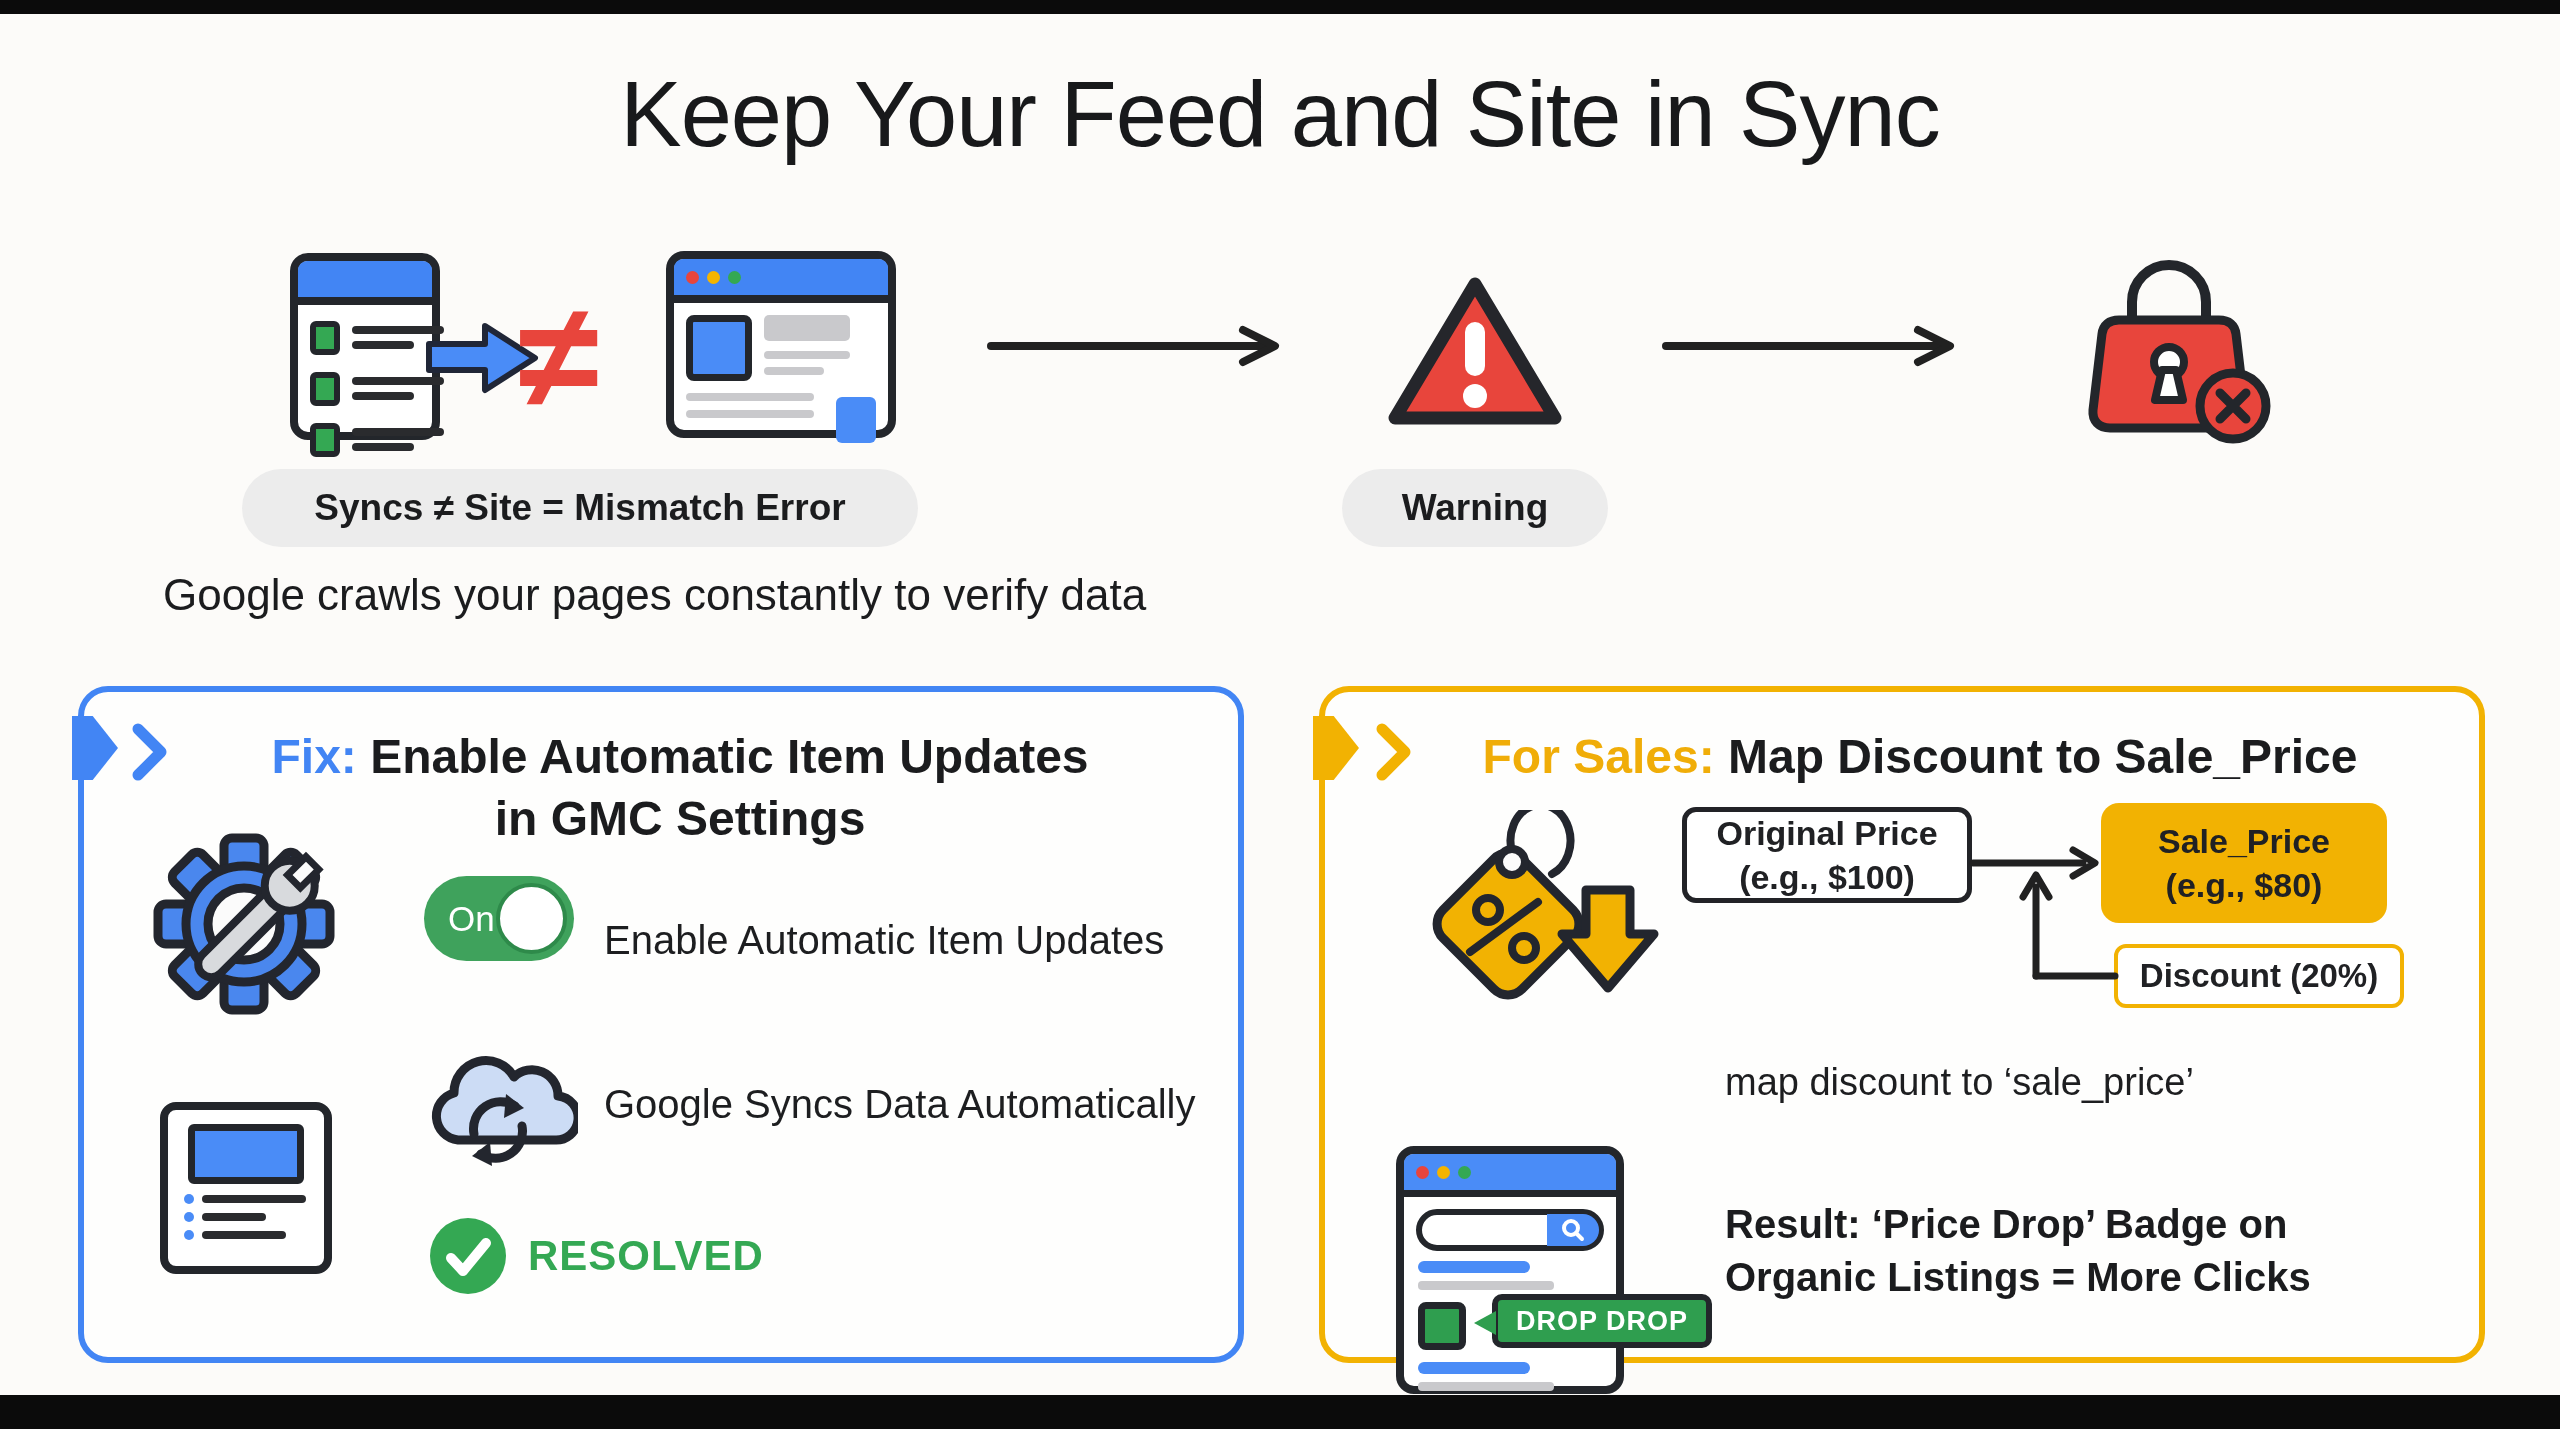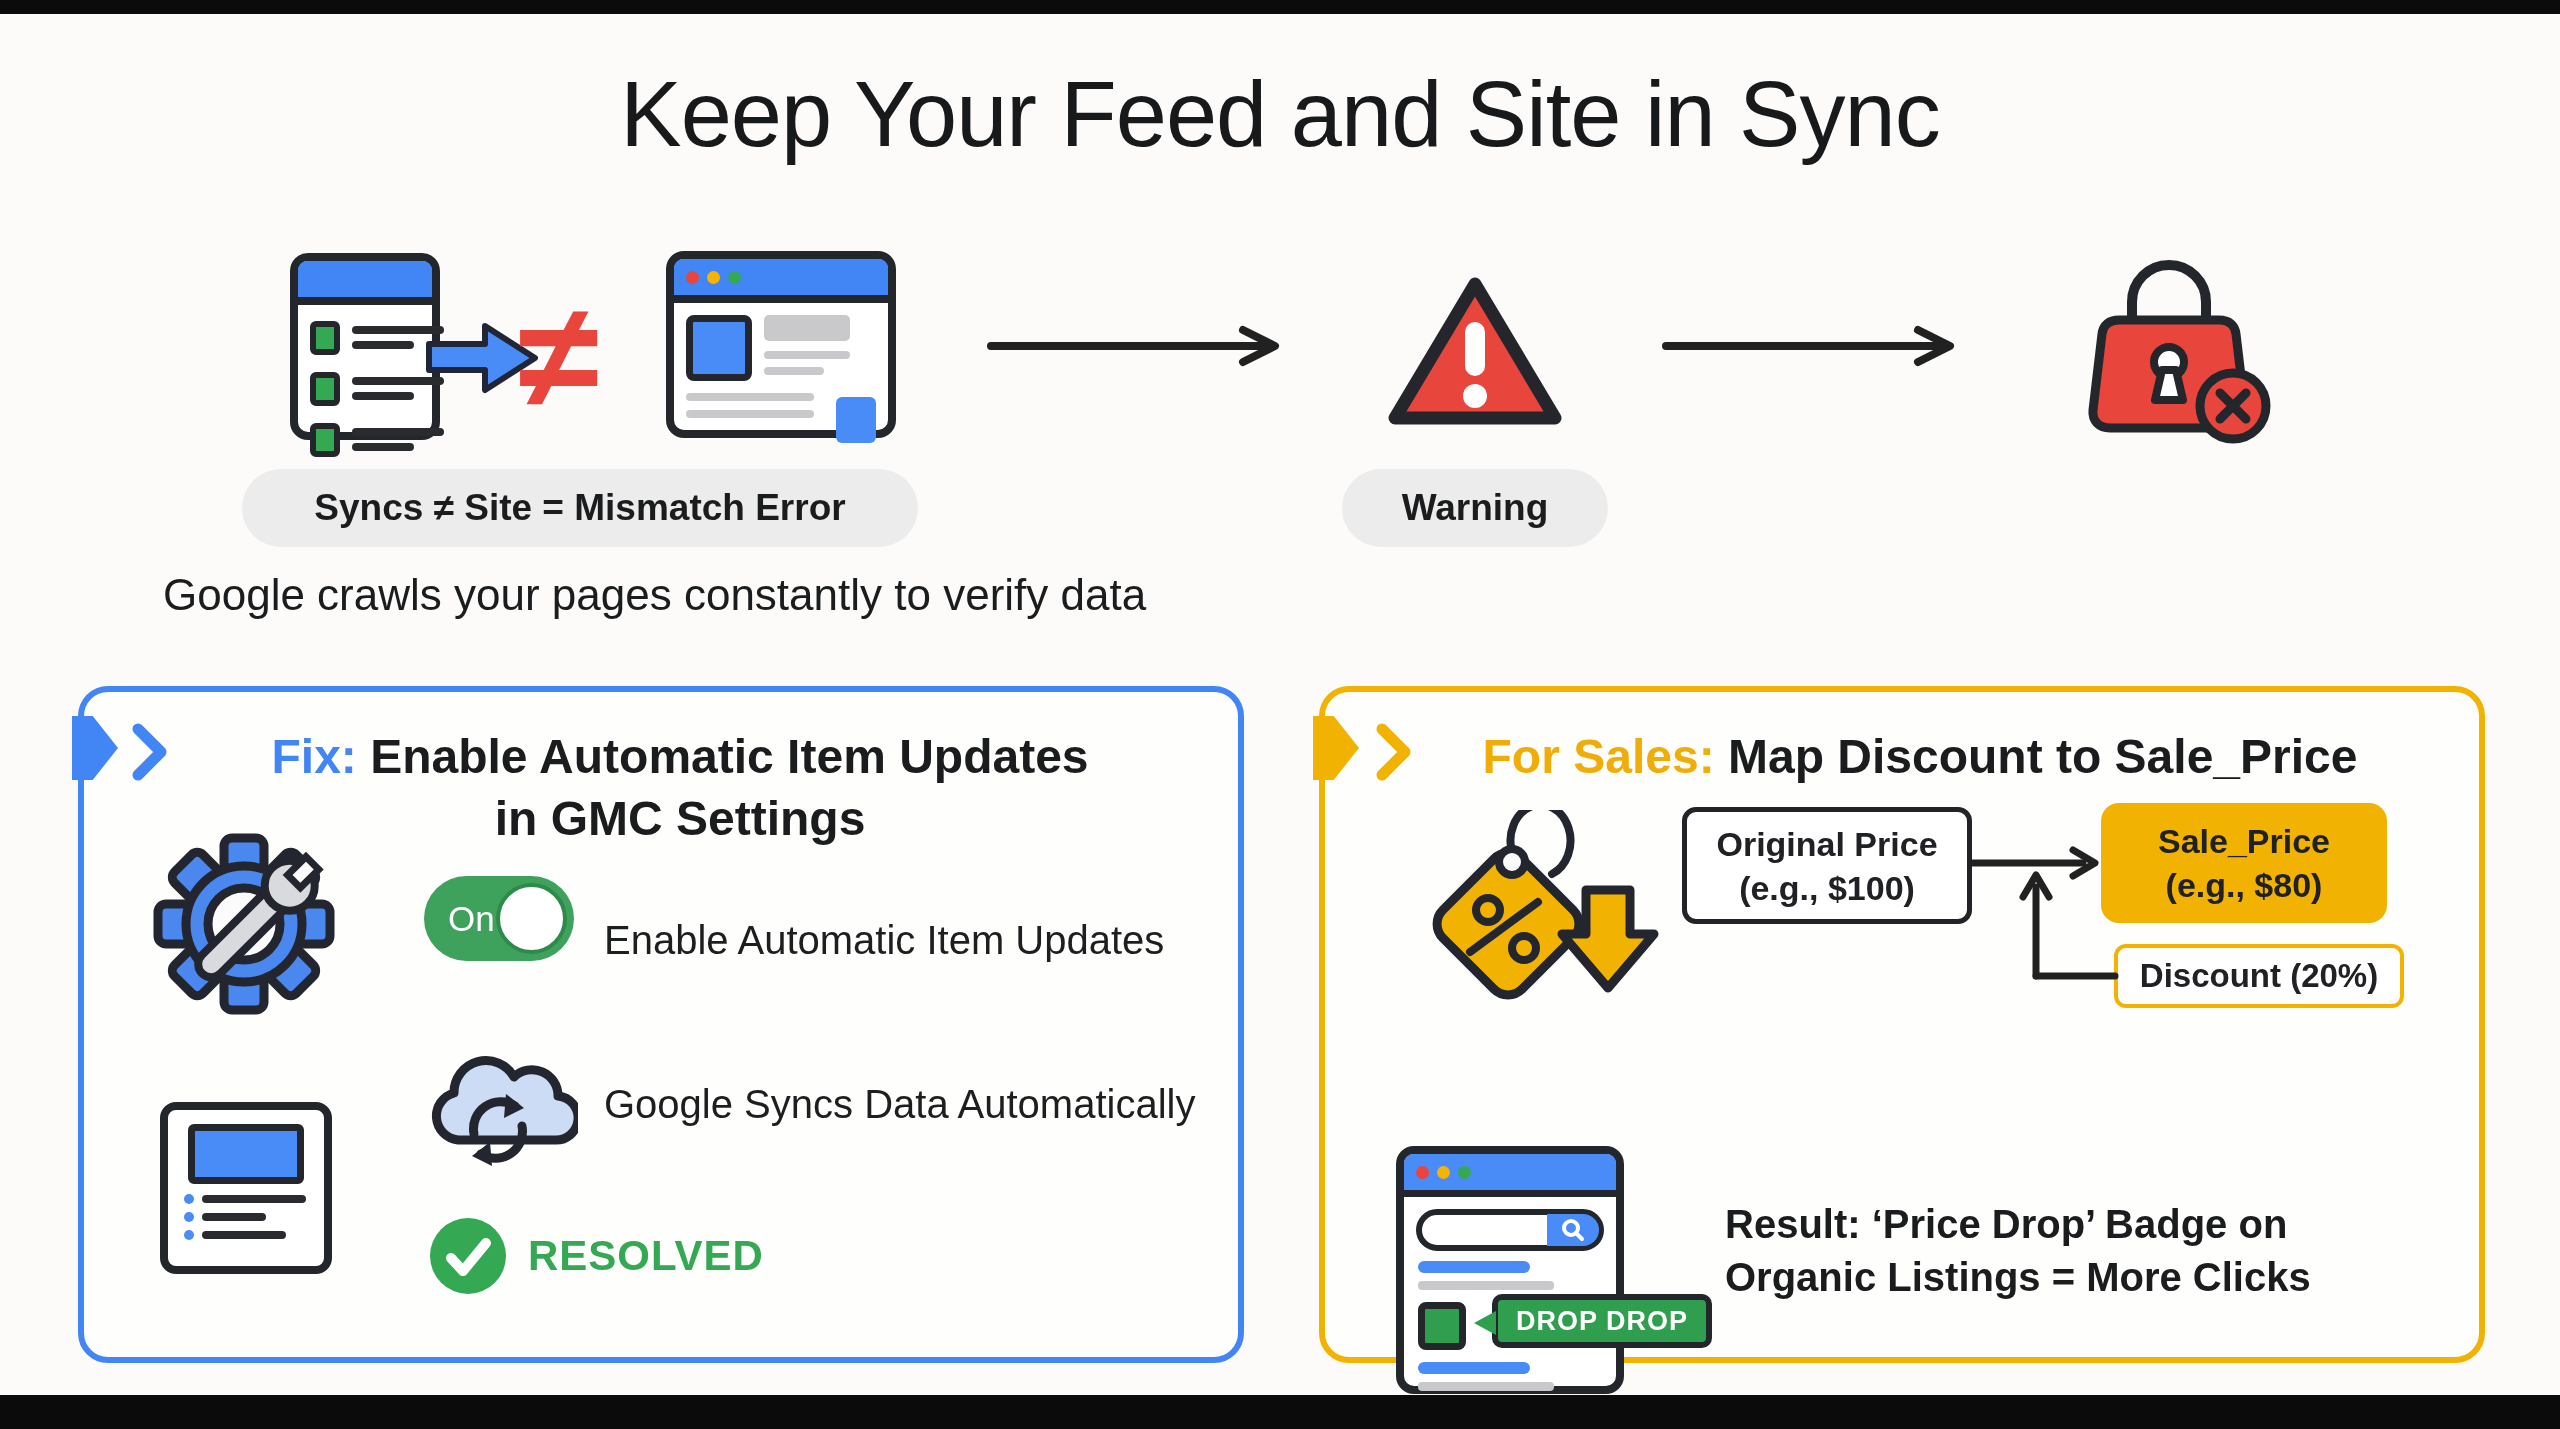--- a/index.html
+++ b/index.html
@@ -53,21 +53,21 @@
   .toggle-knob{position:absolute;right:7px;top:7px;width:71px;height:71px;background:#ffffff;border-radius:50%;box-sizing:border-box;border:4px solid #2e8a4a;}
   
   .doc-icon{width:172px;height:172px;background:#fff;border:8px solid #23262b;border-radius:16px;box-sizing:border-box;}
   .doc-img{margin:14px auto 10px auto;width:116px;height:60px;background:#4a8cf7;border:7px solid #23262b;border-radius:6px;box-sizing:border-box;}
   .doc-row{display:flex;align-items:center;gap:8px;margin:8px 14px 0 16px;}
   .doc-dot{width:10px;height:10px;border-radius:50%;background:#4a8cf7;flex:0 0 auto;}
   .doc-line{height:8px;background:#2a2b2e;border-radius:4px;}
   .resolved-text{font-size:42px;font-weight:700;color:#34A853;letter-spacing:1px;}
   
   .price-box{box-sizing:border-box;text-align:center;font-size:34px;font-weight:700;color:#202124;line-height:44px;display:flex;flex-direction:column;justify-content:center;}
-  .orig-box{width:290px;height:117px;background:#ffffff;border:5px solid #222327;border-radius:14px;}
+  .orig-box{width:290px;height:96px;background:#ffffff;border:5px solid #222327;border-radius:14px;}
   .sale-box{width:286px;height:120px;background:#F2B202;border-radius:18px;}
   .disc-box{width:290px;height:64px;background:#ffffff;border:4px solid #F2B202;border-radius:12px;font-size:33px;font-weight:700;}
   
   .browser2{width:228px;height:248px;background:#fff;border:8px solid #23262b;border-radius:18px;box-sizing:border-box;position:relative;}
   .b2-head{height:36px;background:#4a8cf7;border-bottom:7px solid #23262b;border-radius:9px 9px 0 0;display:flex;align-items:center;gap:8px;padding-left:12px;}
   .searchbar{margin:12px 12px 10px 12px;height:42px;border:6px solid #23262b;border-radius:24px;box-sizing:border-box;position:relative;background:#fff;}
   .search-btn{position:absolute;right:-1px;top:-1px;width:52px;height:32px;background:#4a8cf7;border-radius:0 18px 18px 0;display:flex;align-items:center;justify-content:center;}
   .blue-line{height:12px;background:#4a8cf7;border-radius:6px;}
   .gline2{height:9px;background:#c9c9cc;border-radius:4px;}
   .b2-green{width:48px;height:48px;background:#2f9e4f;border:7px solid #23262b;border-radius:8px;box-sizing:border-box;}
@@ -298,19 +298,20 @@
     <div class="b2-green" style="margin-left:14px;"></div>
     <div class="blue-line" style="width:112px;margin:12px 0 8px 14px;"></div>
     <div class="gline2" style="width:136px;margin-left:14px;"></div>
     <div class="price-badge">
       <div class="badge-notch"></div>
       <span>DROP DROP</span>
     </div>
   </div>
 
   <div class="abs note-text" style="left:1725px;top:1056px;width:740px;">
+    <div>map discount to ‘sale_price’</div>
   </div>
   <div class="abs result-text" style="left:1725px;top:1198px;width:740px;">
     <div>Result: ‘Price Drop’ Badge on</div>
     <div>Organic Listings = More Clicks</div>
   </div>
 
 </div>
 
 </body></html>

